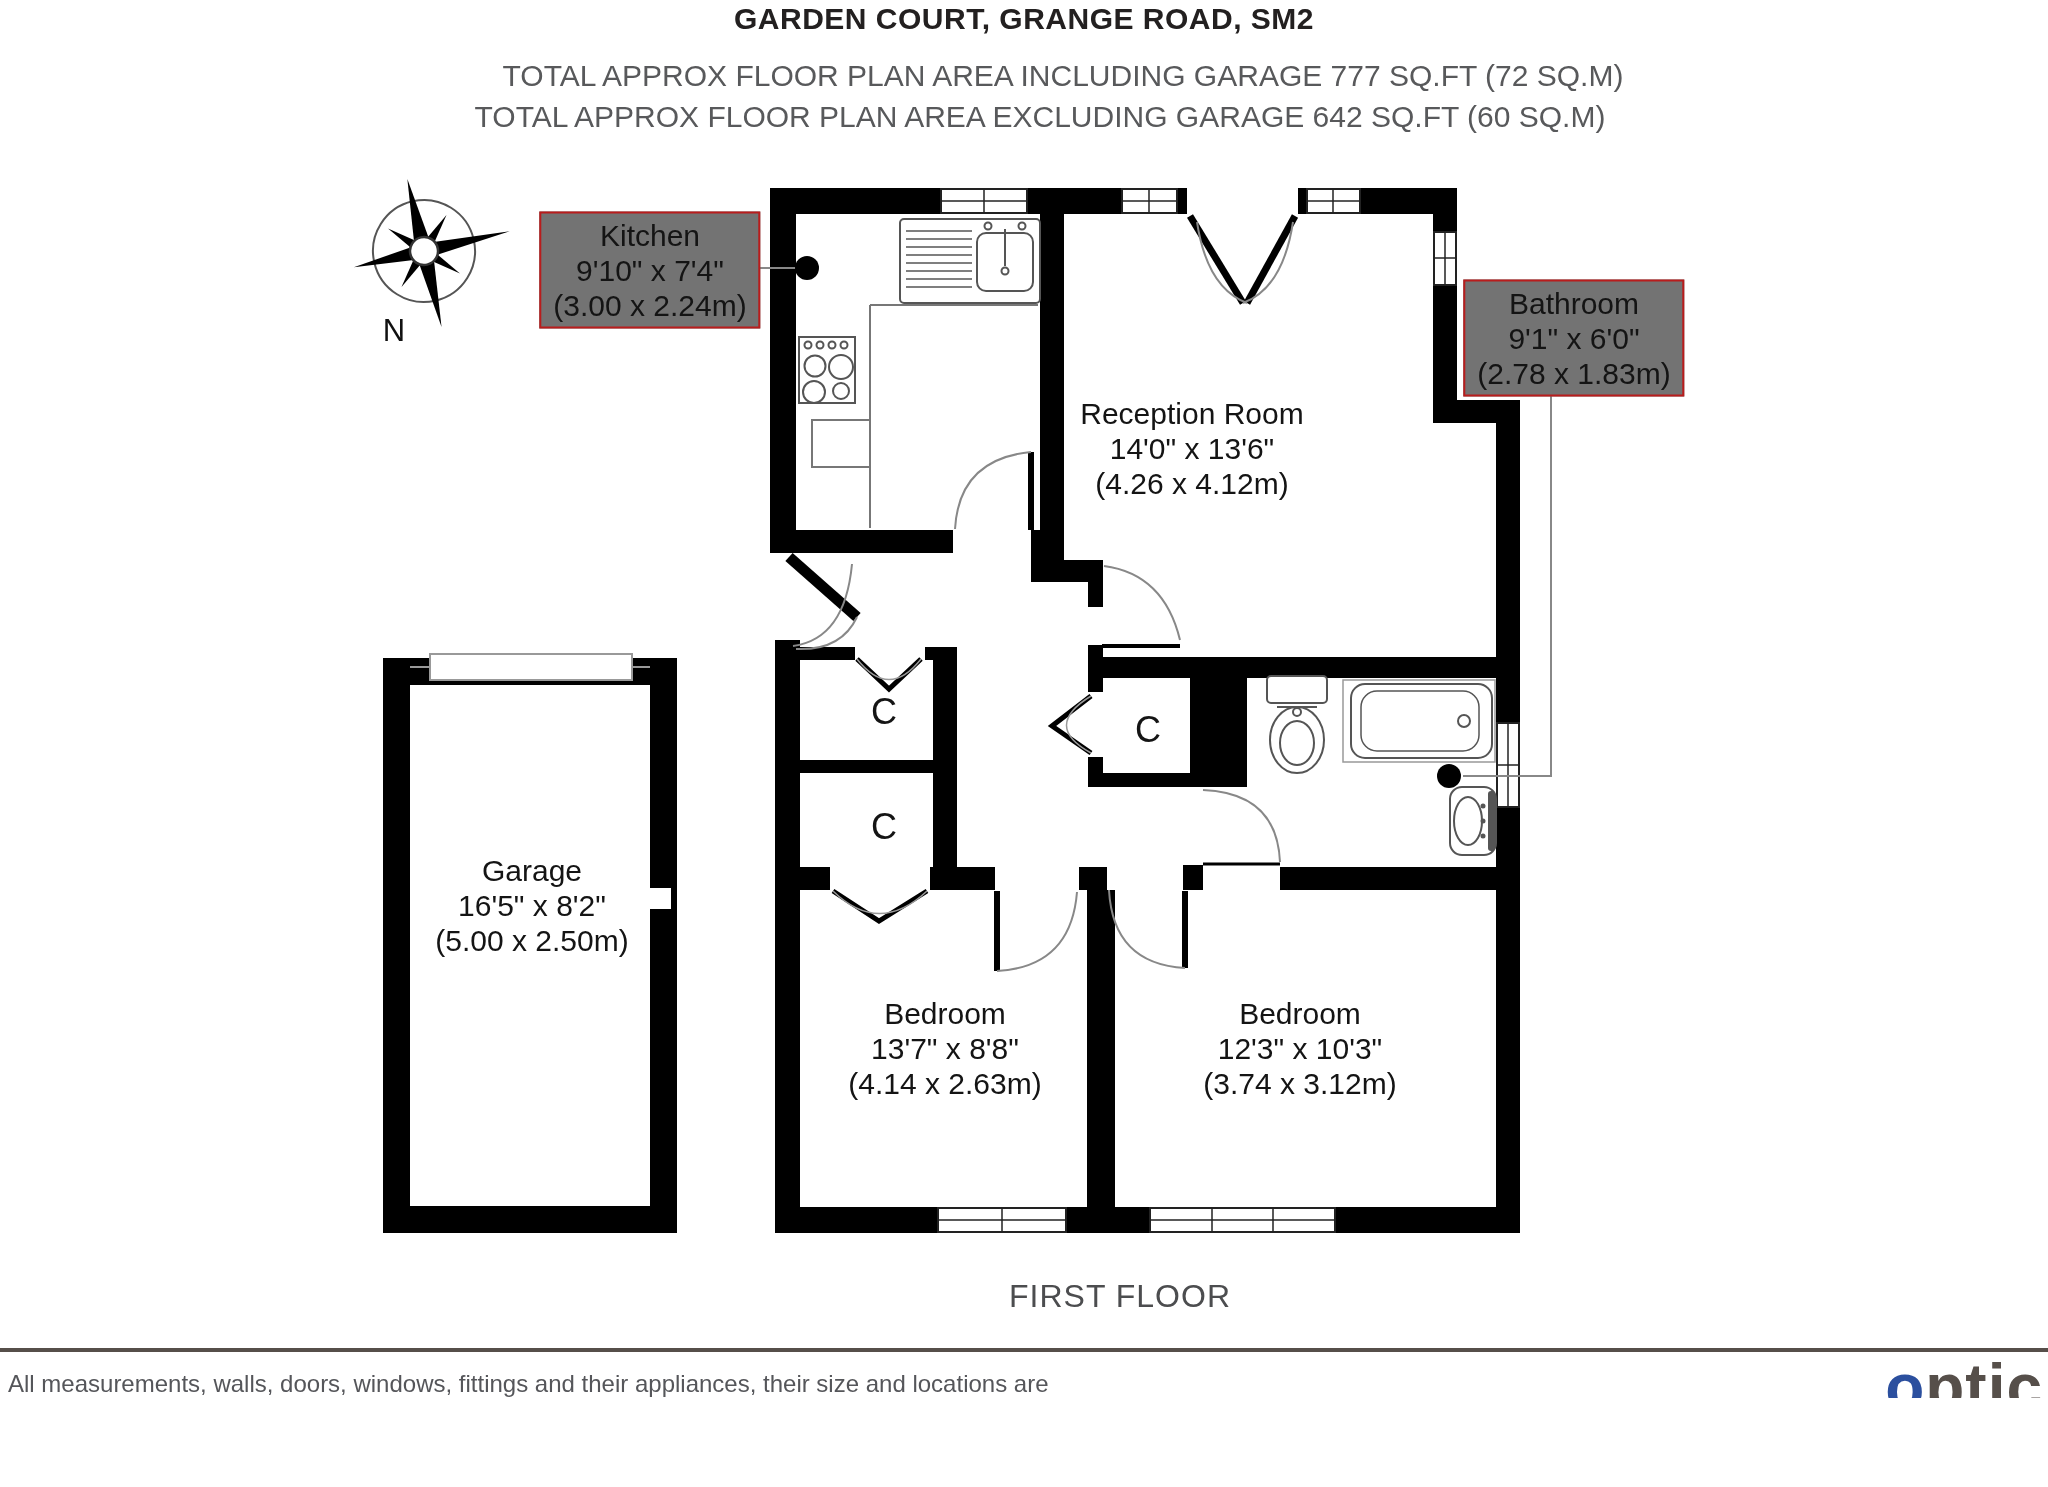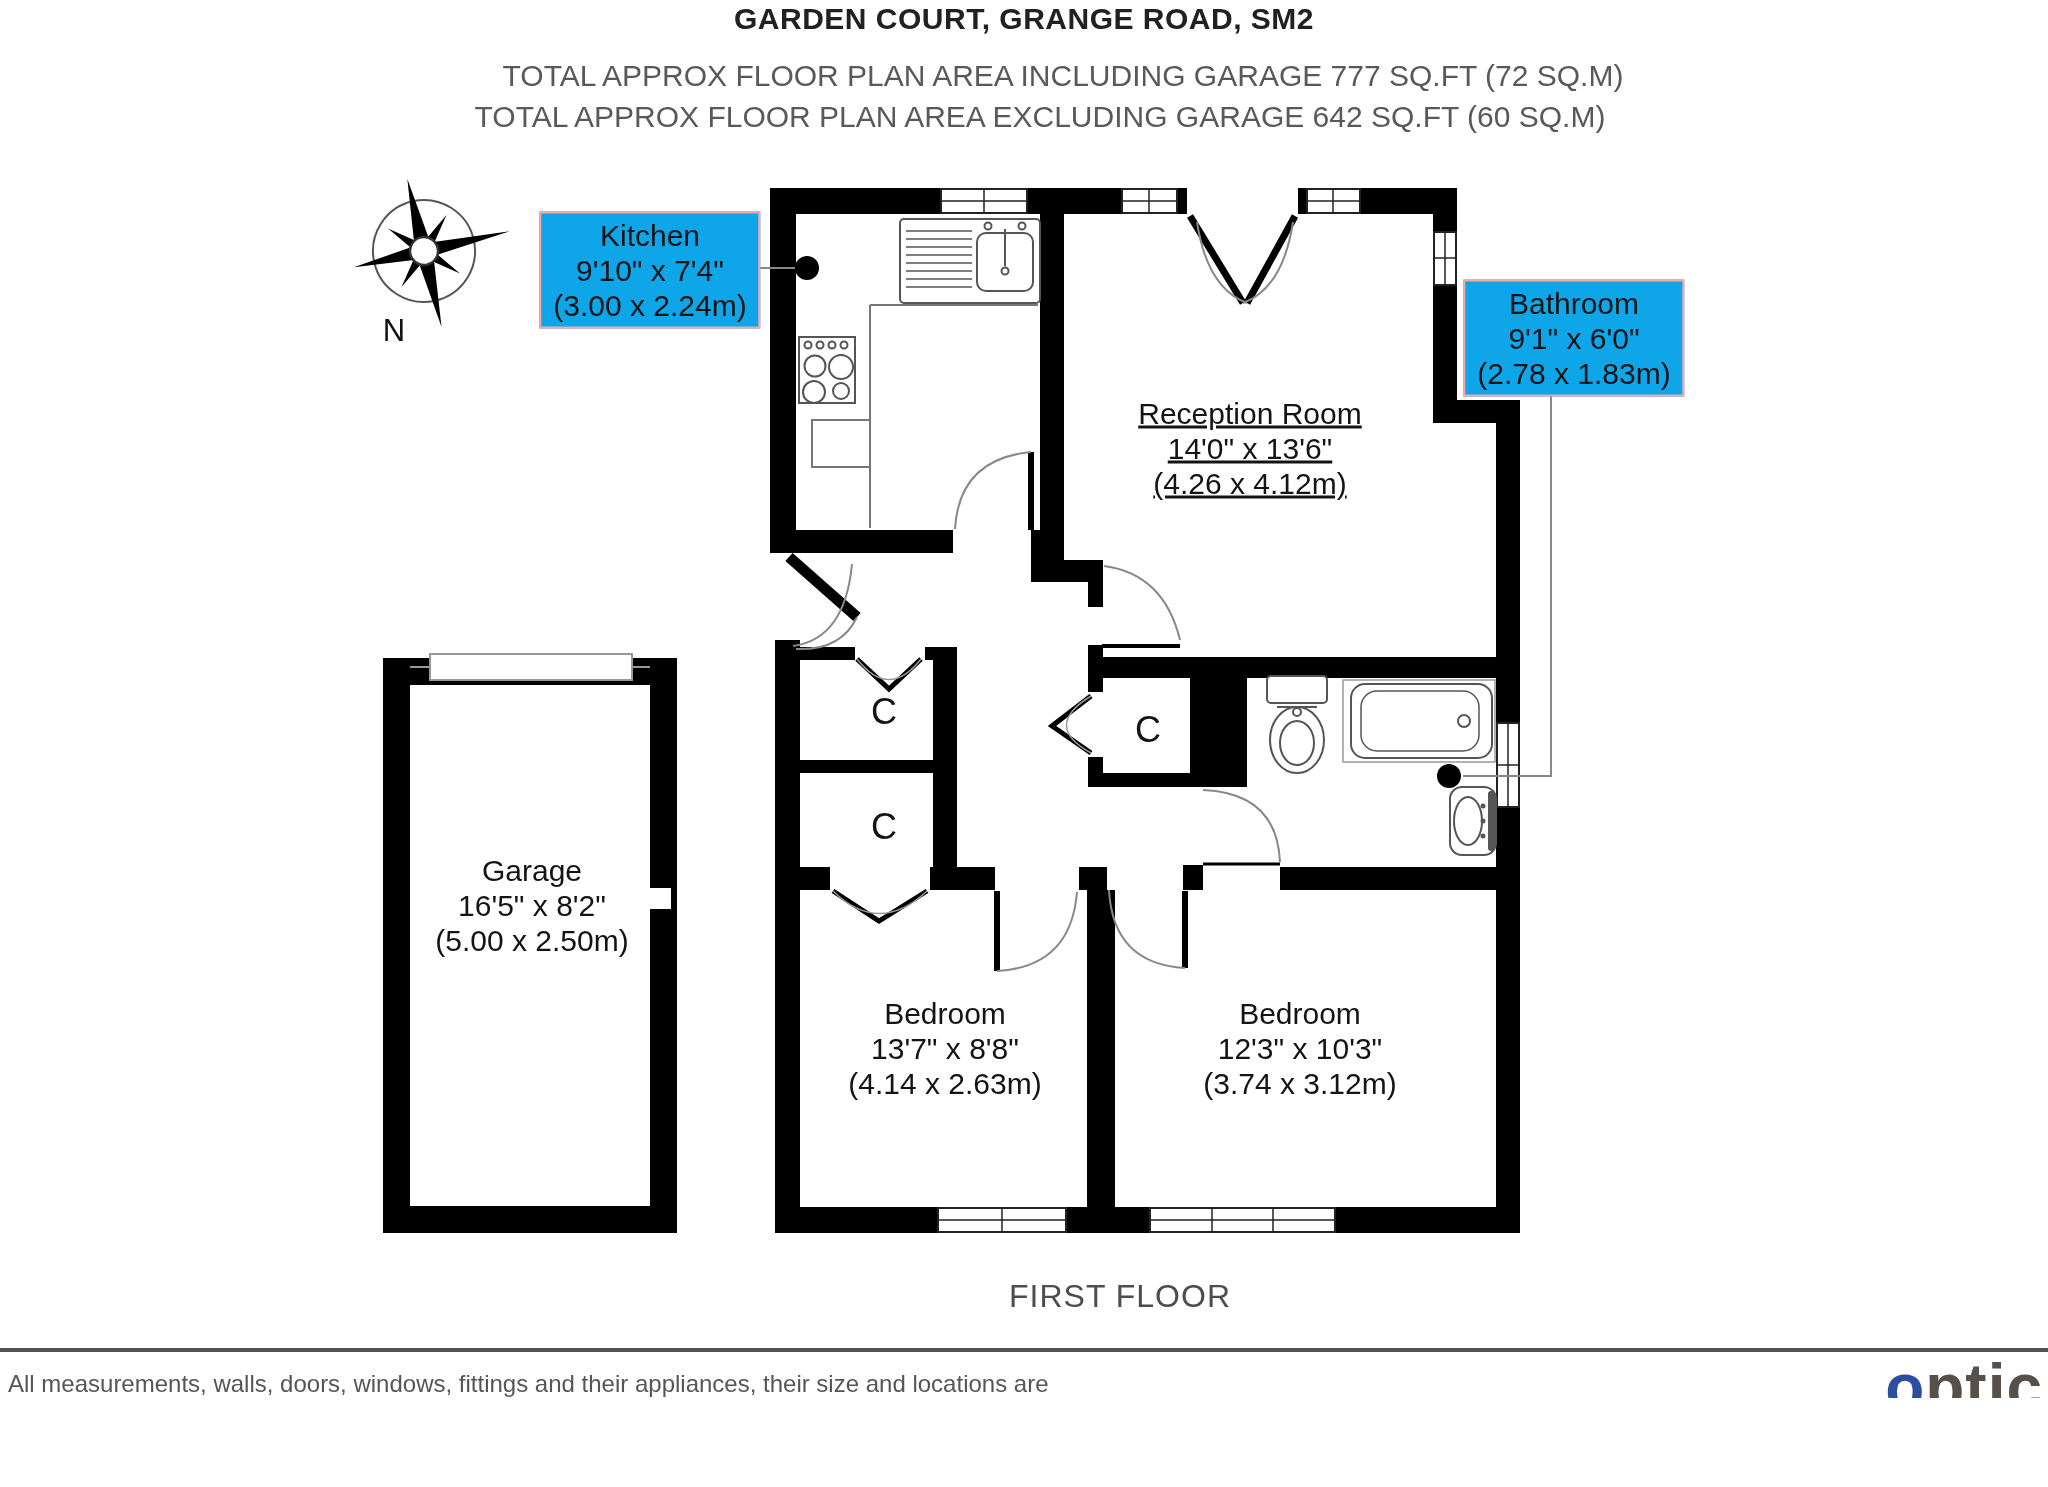--- a/index.html
+++ b/index.html
@@ -11,21 +11,21 @@
   .hdr-title { top:2px; font-size:30px; font-weight:bold; color:#232020; letter-spacing:0.5px; }
   .hdr-sub1 { top:59px; font-size:30px; color:#58595b;padding-left:39px; }
   .hdr-sub2 { top:100px; font-size:30px; color:#58595b;padding-left:16px; }
 
   .plan-svg { position:absolute; left:0; top:0; }
 
   .room-label {
     position:absolute; transform:translate(-50%,-50%);
     text-align:center; font-size:30px; line-height:35px; color:#141414; white-space:nowrap;
   }
-  .boxed { border:2px solid #fca5a5; background:#0ea5e9; padding:4px 12px; }
+  .boxed { border:2px solid #b91c1c; background:#737373; padding:4px 12px; }
   .closet-label { position:absolute; transform:translate(-50%,-50%); font-size:36px; color:#141414; }
   .north-label { position:absolute; transform:translate(-50%,-50%); font-size:31px; color:#111; }
   .first-floor { position:absolute; transform:translate(-50%,-50%); font-size:32px; color:#4c4d4f; letter-spacing:1px; }
 
   .footer-divider { position:absolute; left:0; top:1348px; width:100%; height:4px; background:#564f4a; }
   .disclaimer { position:absolute; left:8px; top:1370px; font-size:24px; line-height:28px; color:#55565a; }
 
   .logo { position:absolute; right:5px; top:1356px; text-align:right;text-decoration:underline; }
   .logo-word { font-size:64px; font-weight:bold; letter-spacing:1px; line-height:62px; color:#564f4a; }
   .logo-word .blue { color:#2b4f9e; }
@@ -260,21 +260,21 @@
   </svg>
 
   <div class="north-label" style="left:394px; top:331px;">N</div>
 
   <div class="room-label boxed" style="left:650px; top:270px;">
     <div>Kitchen</div>
     <div>9'10" x 7'4"</div>
     <div>(3.00 x 2.24m)</div>
   </div>
 
-  <div class="room-label" style="left:1250px; top:448px;text-decoration:underline;">
+  <div class="room-label" style="left:1192px; top:448px;">
     <div>Reception Room</div>
     <div>14'0" x 13'6"</div>
     <div>(4.26 x 4.12m)</div>
   </div>
 
   <div class="room-label boxed" style="left:1574px; top:338px;">
     <div>Bathroom</div>
     <div>9'1" x 6'0"</div>
     <div>(2.78 x 1.83m)</div>
   </div>

